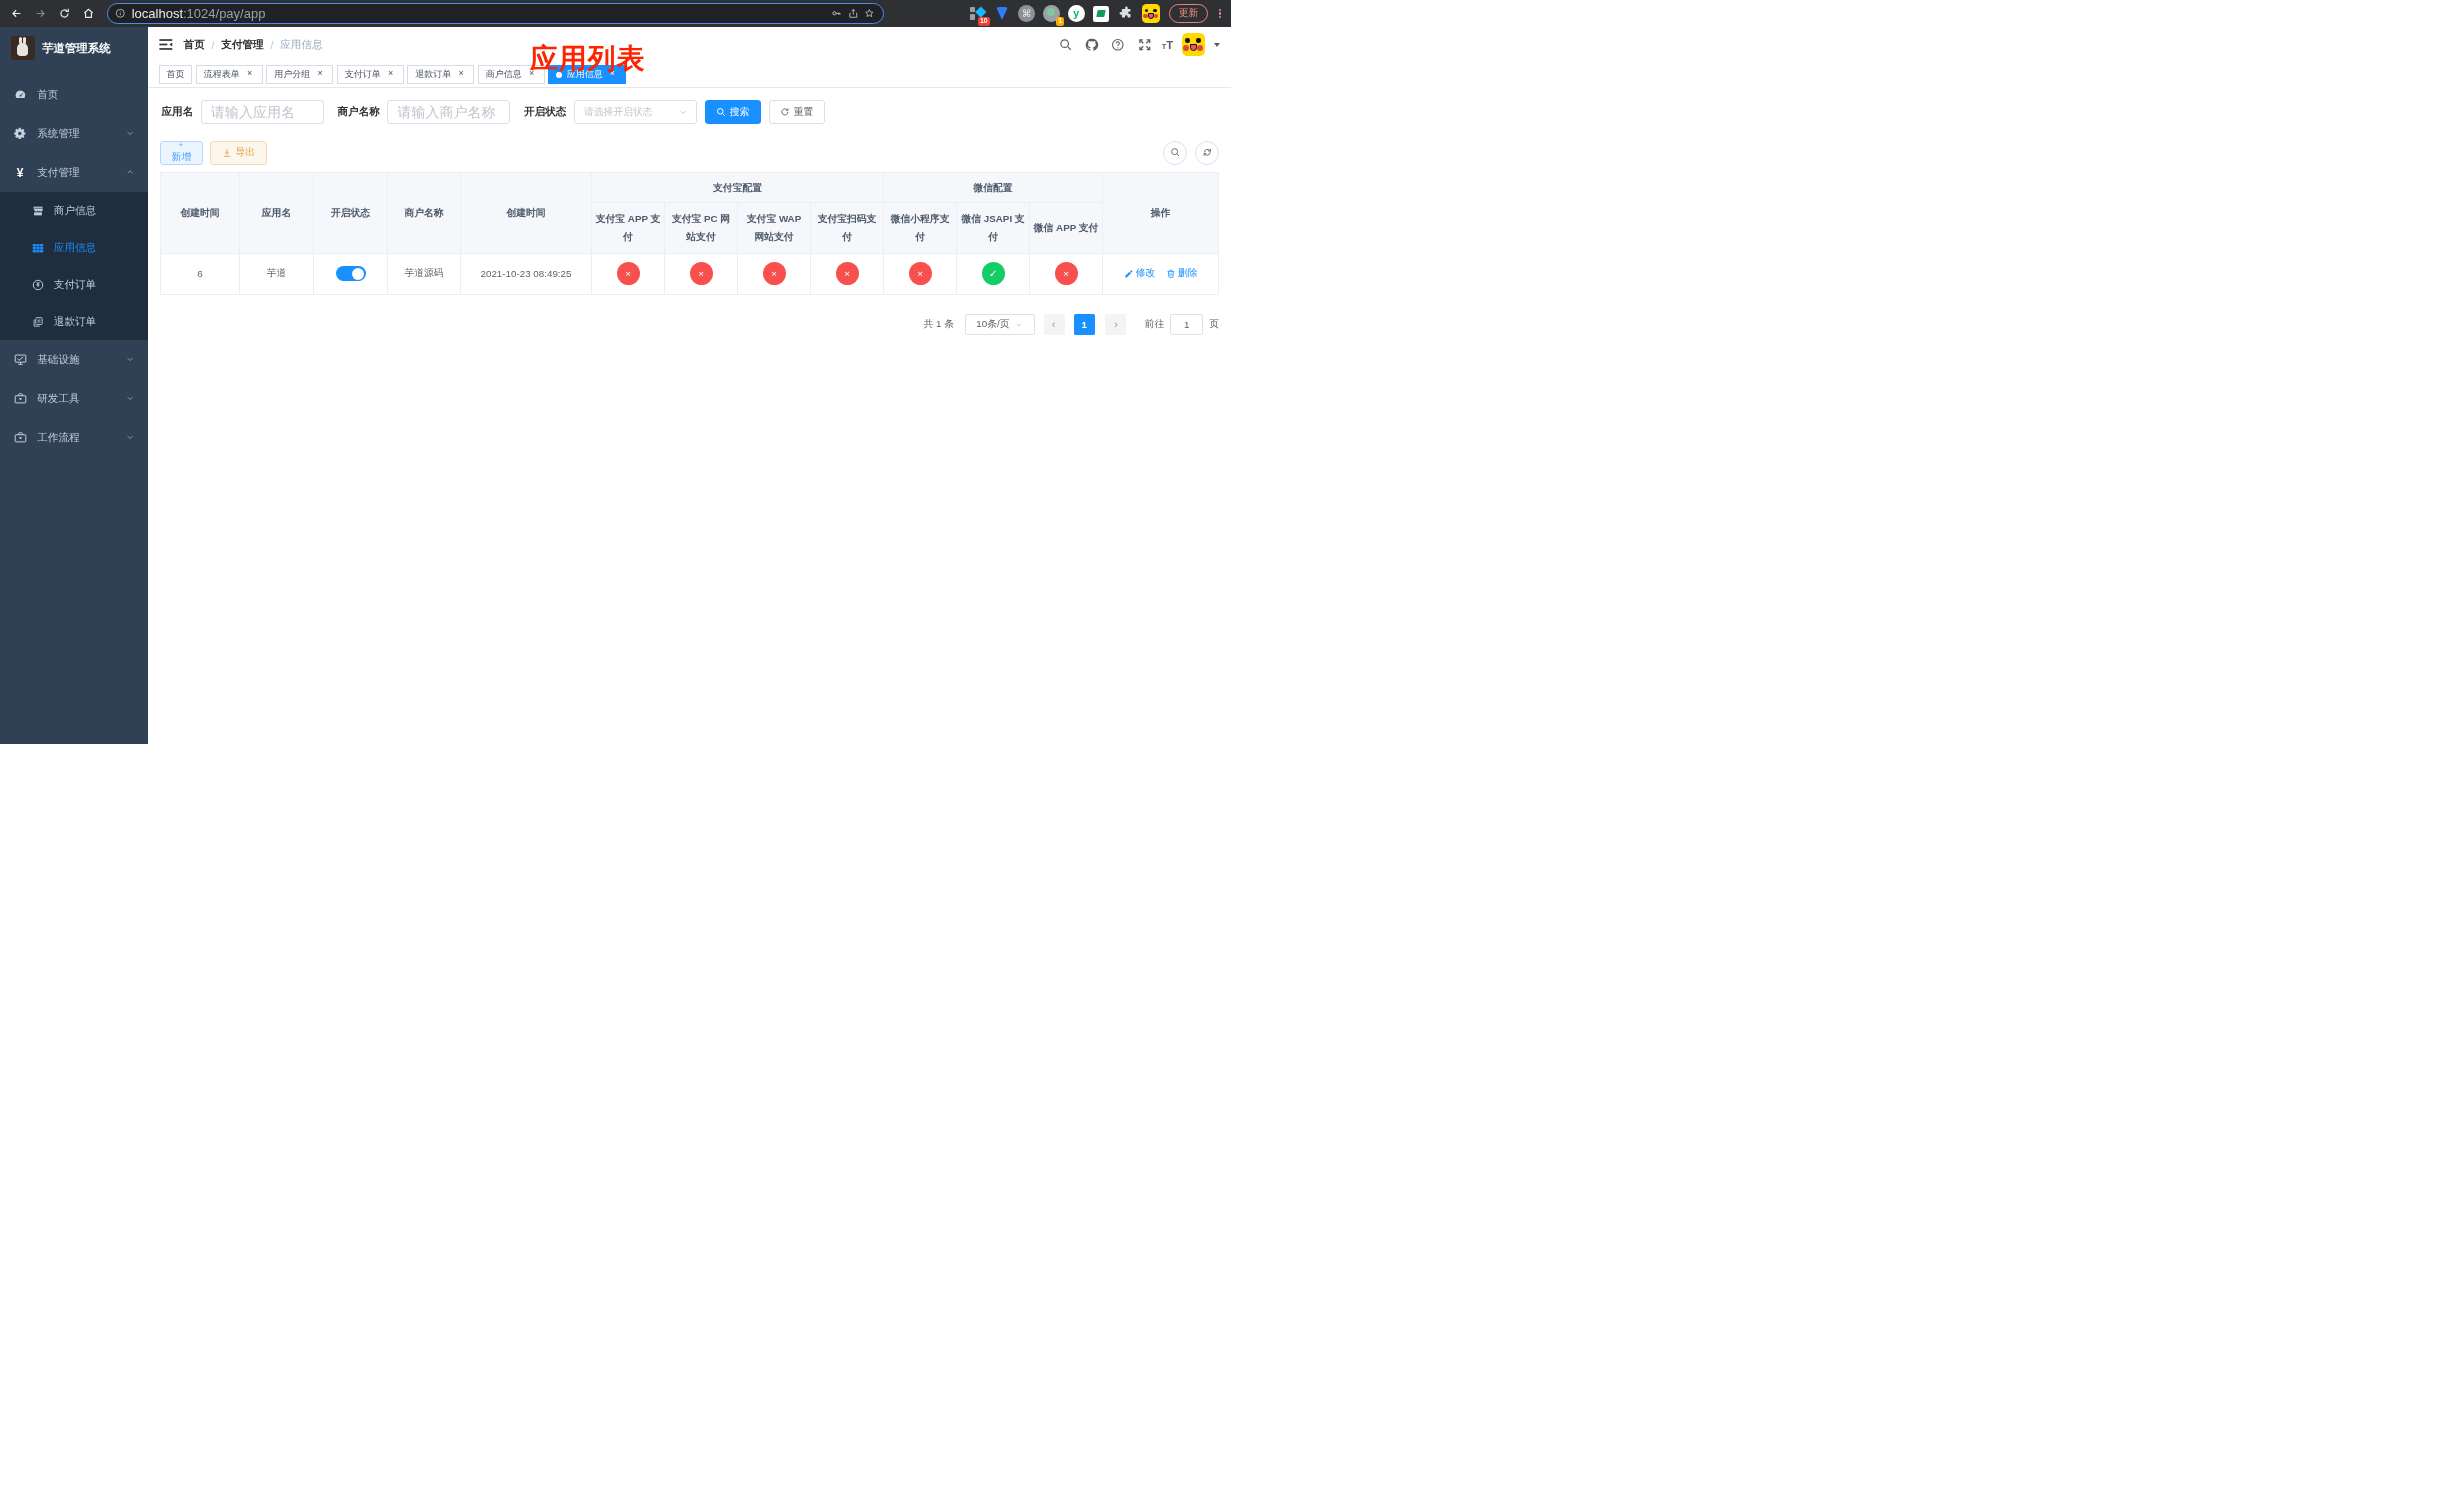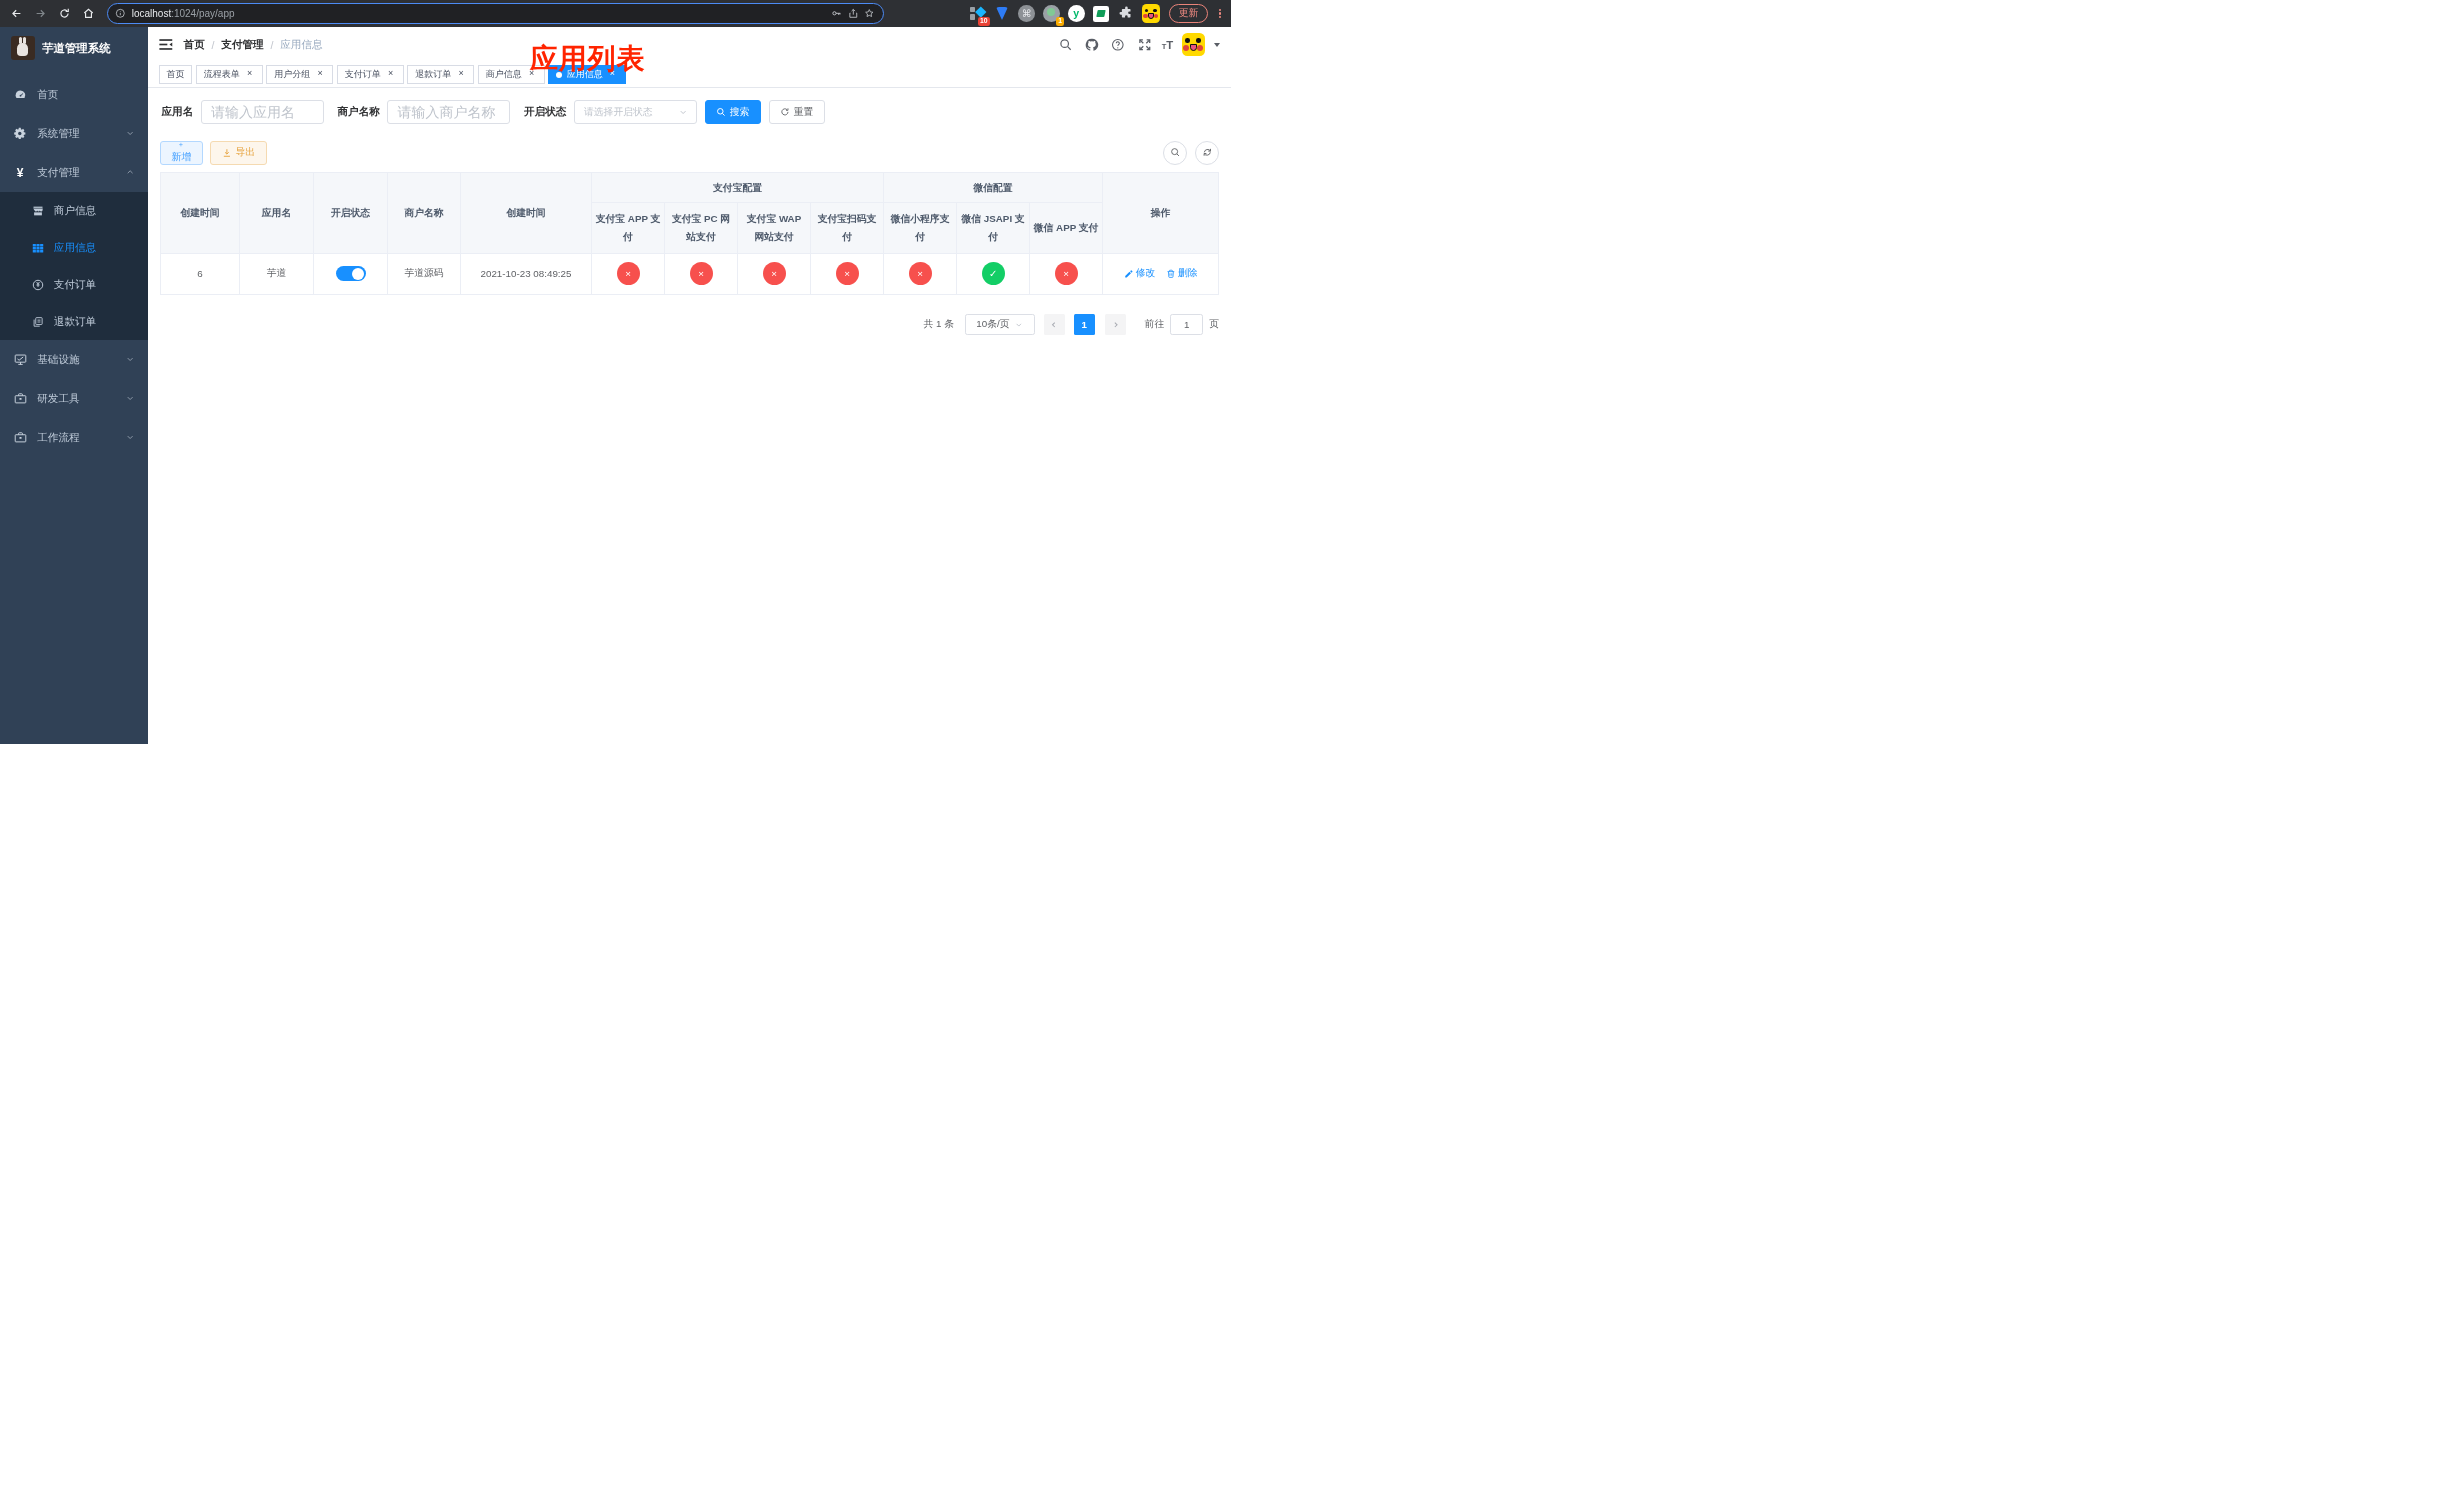--- a/index.html
+++ b/index.html
@@ -7,21 +7,21 @@
   body { font-family:"Liberation Sans","DejaVu Sans",sans-serif; font-size:10.6px; background:#fff; }
   .screen { position:relative; width:1231px; height:744px; }
 
   
   .browser { height:27px; background:#2e3034; display:flex; align-items:center; padding:0 6px; gap:3px; }
   .bnav { width:21px; height:21px; display:flex; align-items:center; justify-content:center; color:#e8eaed; border-radius:50%; flex:0 0 auto; }
   .bnav.dim { color:#80868b; }
   .bnav svg { width:13px; height:13px; }
   .url-pill { flex:0 0 auto; width:777px; height:21px; margin-left:4.5px; background:#202124; border:1.5px solid #4c8bf5; border-radius:11.4px; display:flex; align-items:center; padding:0 7.6px; color:#9aa0a6; gap:6px; }
   .url-pill svg { width:10.6px; height:10.6px; flex:0 0 auto; }
-  .url-text { flex:1; font-size:10px; color:#9aa0a6; white-space:nowrap; overflow:hidden; }
+  .url-text { flex:1; font-size:13px; color:#9aa0a6; white-space:nowrap; overflow:hidden; }
   .url-text b { color:#e8eaed; font-weight:400; }
   .pill-ic { color:#c7cbd0; display:flex; align-items:center; }
   .exts { display:flex; align-items:center; gap:6.8px; margin-left:7.6px; flex:1; justify-content:flex-end; }
   .ext { position:relative; width:18px; height:18px; display:flex; align-items:center; justify-content:center; flex:0 0 auto; }
   .badge { position:absolute; right:-3.8px; bottom:-3px; background:#e94235; color:#fff; font-size:6.8px; line-height:8.3px; padding:0 2.3px; border-radius:2.3px; font-weight:700; }
   .badge.orange { background:#f9ab00; }
   .sq { position:absolute; left:1.5px; width:5.3px; height:5.3px; background:#9aa0a6; border-radius:0.8px; }
   .diamond { position:absolute; right:1.5px; top:3.8px; width:7.6px; height:7.6px; background:#19b5fe; transform:rotate(45deg); }
   .kite { width:0; height:0; border-left:6px solid transparent; border-right:6px solid transparent; border-top:13.6px solid #2e7cf6; border-radius:3px; }
   .circle-gray { width:16.7px; height:16.7px; border-radius:50%; background:#8d9196; color:#e8eaed; display:flex; align-items:center; justify-content:center; font-size:9.8px; }

